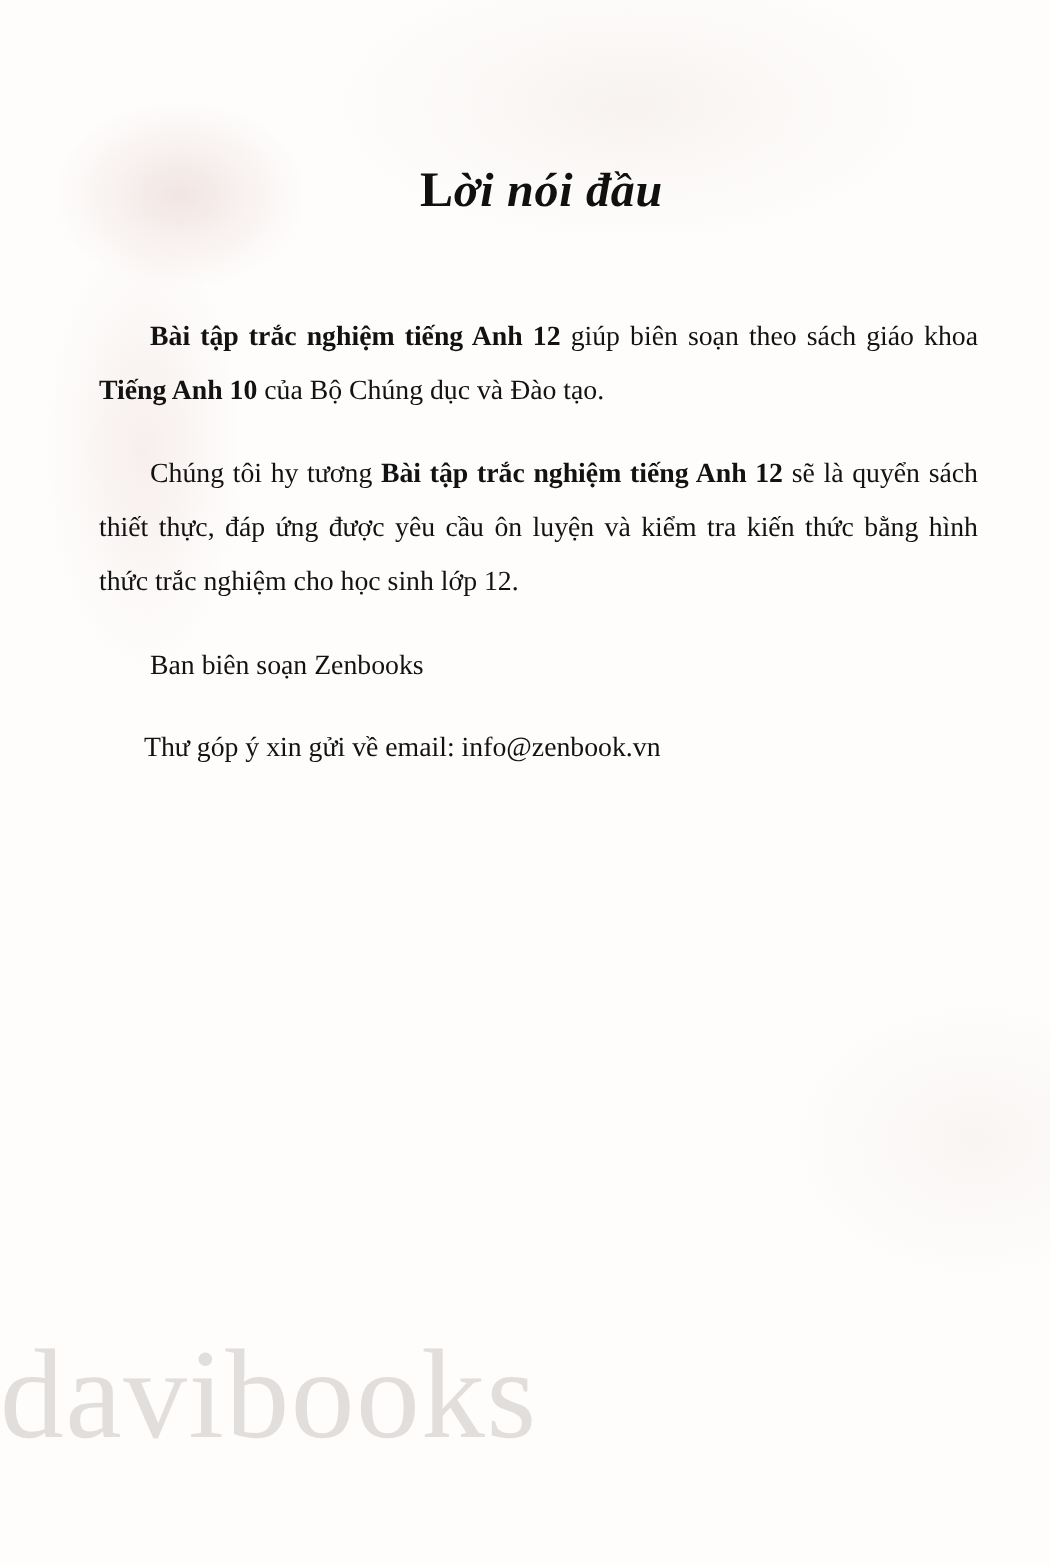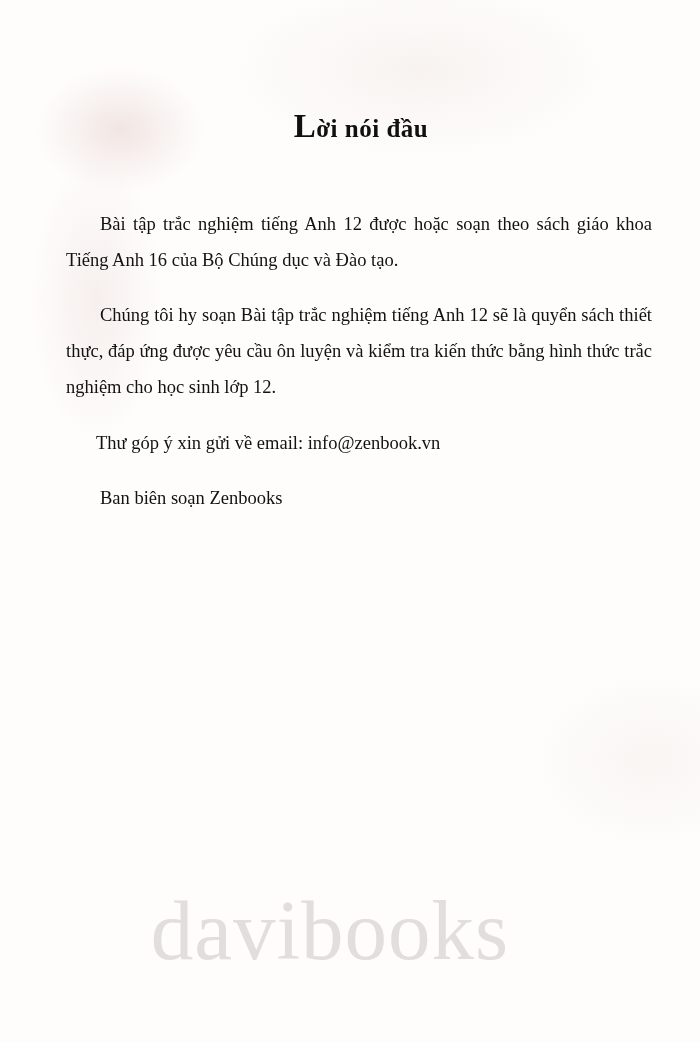--- a/index.html
+++ b/index.html
@@ -42,53 +42,54 @@
     margin: 0;
     padding-top: 108px;
     text-align: center;
     font-family: "Liberation Serif", serif;
     font-weight: bold;
     color: #101010;
     font-size: 33px;
     letter-spacing: 0.5px;
   }
   .doc-title .small-caps {
-    font-size: 25px;
+    font-size: 32px;
+    font-style: italic;
   }
   .body-text {
     padding-top: 62px;
   }
   p.para {
     margin: 0 0 20px 0;
     font-size: 18.5px;
     line-height: 1.93;
     color: #121212;
     text-align: justify;
     text-indent: 34px;
     padding-right: 4px;
   }
   p.para:last-child {
     margin-bottom: 0;
   }
   p.nopad {
     text-indent: 30px;
   }
   b {
-    font-weight: normal;
+    font-weight: bold;
   }
   .sig {
     margin-top: 24px;
     text-indent: 30px;
   }
   .watermark {
     position: absolute;
     left: 0;
     width: 660px;
     top: 890px;
-    text-align: center;
+    text-align: left;
     pointer-events: none;
   }
   .watermark .wm-main {
     font-family: "Liberation Serif", serif;
     font-size: 85px;
     color: #e2dedc;
     letter-spacing: 1px;
     line-height: 0.95;
   }
   .watermark .wm-sub {
@@ -107,32 +108,32 @@
 
   <div class="content">
 
     <h1 class="doc-title">
       <span>L</span><span class="small-caps">ời nói đầu</span>
     </h1>
 
     <div class="body-text">
 
       <p class="para">
-        <b>Bài tập trắc nghiệm tiếng Anh 12</b><span> được hoặc soạn theo sách giáo khoa </span><b>Tiếng Anh 16</b><span> của Bộ Chúng dục và Đào tạo.</span>
+        <b>Bài tập trắc nghiệm tiếng Anh 12</b><span> giúp biên soạn theo sách giáo khoa </span><b>Tiếng Anh 10</b><span> của Bộ Chúng dục và Đào tạo.</span>
       </p>
 
 
 
       <p class="para">
-        <span>Chúng tôi hy soạn </span><b>Bài tập trắc nghiệm tiếng Anh 12</b><span> sẽ là quyển sách thiết thực, đáp ứng được yêu cầu ôn luyện và kiểm tra kiến thức bằng hình thức trắc nghiệm cho học sinh lớp 12.</span>
+        <span>Chúng tôi hy tương </span><b>Bài tập trắc nghiệm tiếng Anh 12</b><span> sẽ là quyển sách thiết thực, đáp ứng được yêu cầu ôn luyện và kiểm tra kiến thức bằng hình thức trắc nghiệm cho học sinh lớp 12.</span>
       </p>
 
+      <p class="para sig">Ban biên soạn Zenbooks</p>
+
       <p class="para nopad">Thư góp ý xin gửi về email: info@zenbook.vn</p>
-
-      <p class="para sig">Ban biên soạn Zenbooks</p>
 
     </div>
   </div>
 
   <div class="watermark">
     <div class="wm-main">davibooks</div>
   </div>
 </div>
 
 </body></html>

